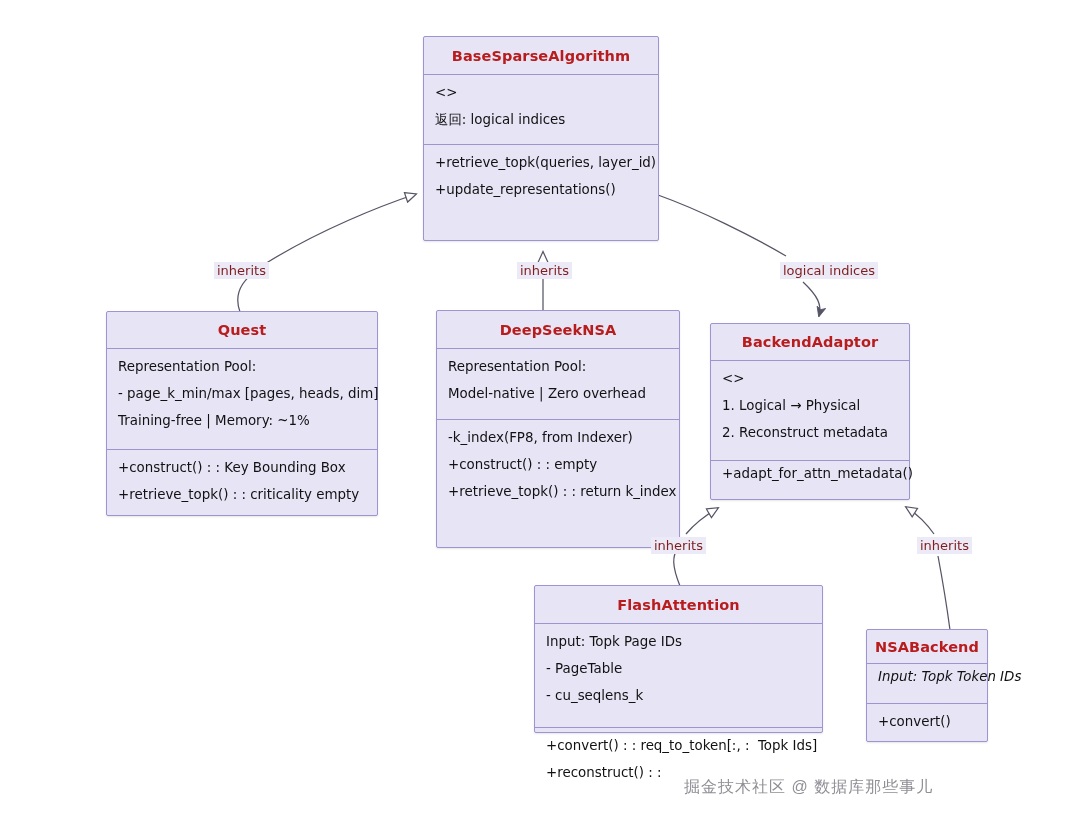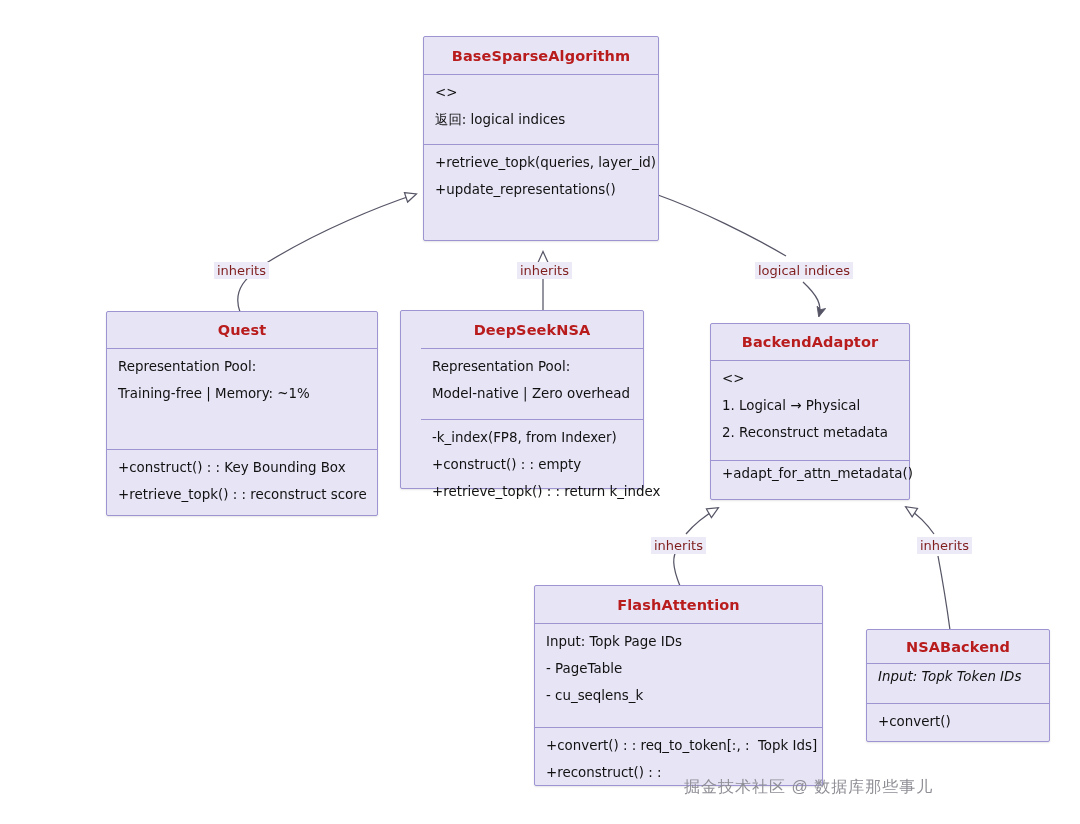--- a/index.html
+++ b/index.html
@@ -119,29 +119,30 @@
     <div class="cls-sec" style="height:98px;">
       <div class="cls-line">+retrieve_topk(queries, layer_id)</div>
       <div class="cls-line">+update_representations()</div>
     </div>
   </div>
 
   <div class="uml-class" style="left:106px; top:311px; width:272px; height:205px;">
     <div class="cls-title" style="height:36px;">Quest</div>
     <div class="cls-sec" style="height:101px;">
       <div class="cls-line">Representation Pool:</div>
+      <div class="cls-line">- page_k_min/max [pages, heads, dim]</div>
       <div class="cls-line">Training-free | Memory: ~1%</div>
     </div>
     <div class="cls-sec" style="height:81px;">
       <div class="cls-line">+construct() : : Key Bounding Box</div>
-      <div class="cls-line">+retrieve_topk() : : reconstruct score</div>
-    </div>
-  </div>
-
-  <div class="uml-class" style="left:400px; top:310px; width:244px; height:179px;padding-left:20px;">
+      <div class="cls-line">+retrieve_topk() : : criticality empty</div>
+    </div>
+  </div>
+
+  <div class="uml-class" style="left:436px; top:310px; width:244px; height:238px;">
     <div class="cls-title" style="height:37px;">DeepSeekNSA</div>
     <div class="cls-sec" style="height:71px;">
       <div class="cls-line">Representation Pool:</div>
       <div class="cls-line">Model-native | Zero overhead</div>
     </div>
     <div class="cls-sec" style="height:95px;">
       <div class="cls-line">-k_index(FP8, from Indexer)</div>
       <div class="cls-line">+construct() : : empty</div>
       <div class="cls-line">+retrieve_topk() : : return k_index</div>
     </div>
@@ -152,48 +153,48 @@
     <div class="cls-sec" style="height:100px;">
       <div class="cls-line">&lt;&gt;</div>
       <div class="cls-line">1. Logical → Physical</div>
       <div class="cls-line">2. Reconstruct metadata</div>
     </div>
     <div class="cls-sec" style="height:39px; padding-top:4px;">
       <div class="cls-line">+adapt_for_attn_metadata()</div>
     </div>
   </div>
 
-  <div class="uml-class" style="left:534px; top:585px; width:289px; height:201px;">
+  <div class="uml-class" style="left:534px; top:585px; width:289px; height:148px;">
     <div class="cls-title" style="height:37px;">FlashAttention</div>
     <div class="cls-sec" style="height:104px;">
       <div class="cls-line">Input: Topk Page IDs</div>
       <div class="cls-line">- PageTable</div>
       <div class="cls-line">- cu_seqlens_k</div>
     </div>
     <div class="cls-sec" style="height:70px;">
       <div class="cls-line">+convert() : : req_to_token[:, :  Topk Ids]</div>
       <div class="cls-line">+reconstruct() : :</div>
     </div>
   </div>
 
-  <div class="uml-class" style="left:866px; top:629px; width:184px; height:113px;">
+  <div class="uml-class" style="left:866px; top:629px; width:122px; height:113px;">
     <div class="cls-title" style="height:33px;">NSABackend</div>
     <div class="cls-sec" style="height:40px; padding-top:4px;font-style:italic;">
       <div class="cls-line">Input: Topk Token IDs</div>
     </div>
     <div class="cls-sec" style="height:40px; padding-top:9px;">
       <div class="cls-line">+convert()</div>
     </div>
   </div>
 
   <div class="edge-label" style="left:214px; top:262px;">inherits</div>
 
   <div class="edge-label" style="left:517px; top:262px;">inherits</div>
 
-  <div class="edge-label" style="left:755px; top:262px;">logical indices</div>
+  <div class="edge-label" style="left:780px; top:262px;">logical indices</div>
 
   <div class="edge-label" style="left:651px; top:537px;">inherits</div>
 
   <div class="edge-label" style="left:917px; top:537px;">inherits</div>
 
   <div class="watermark" style="left:684px; top:777px;">掘金技术社区 @ 数据库那些事儿</div>
 
 </div>
 
 </body></html>

